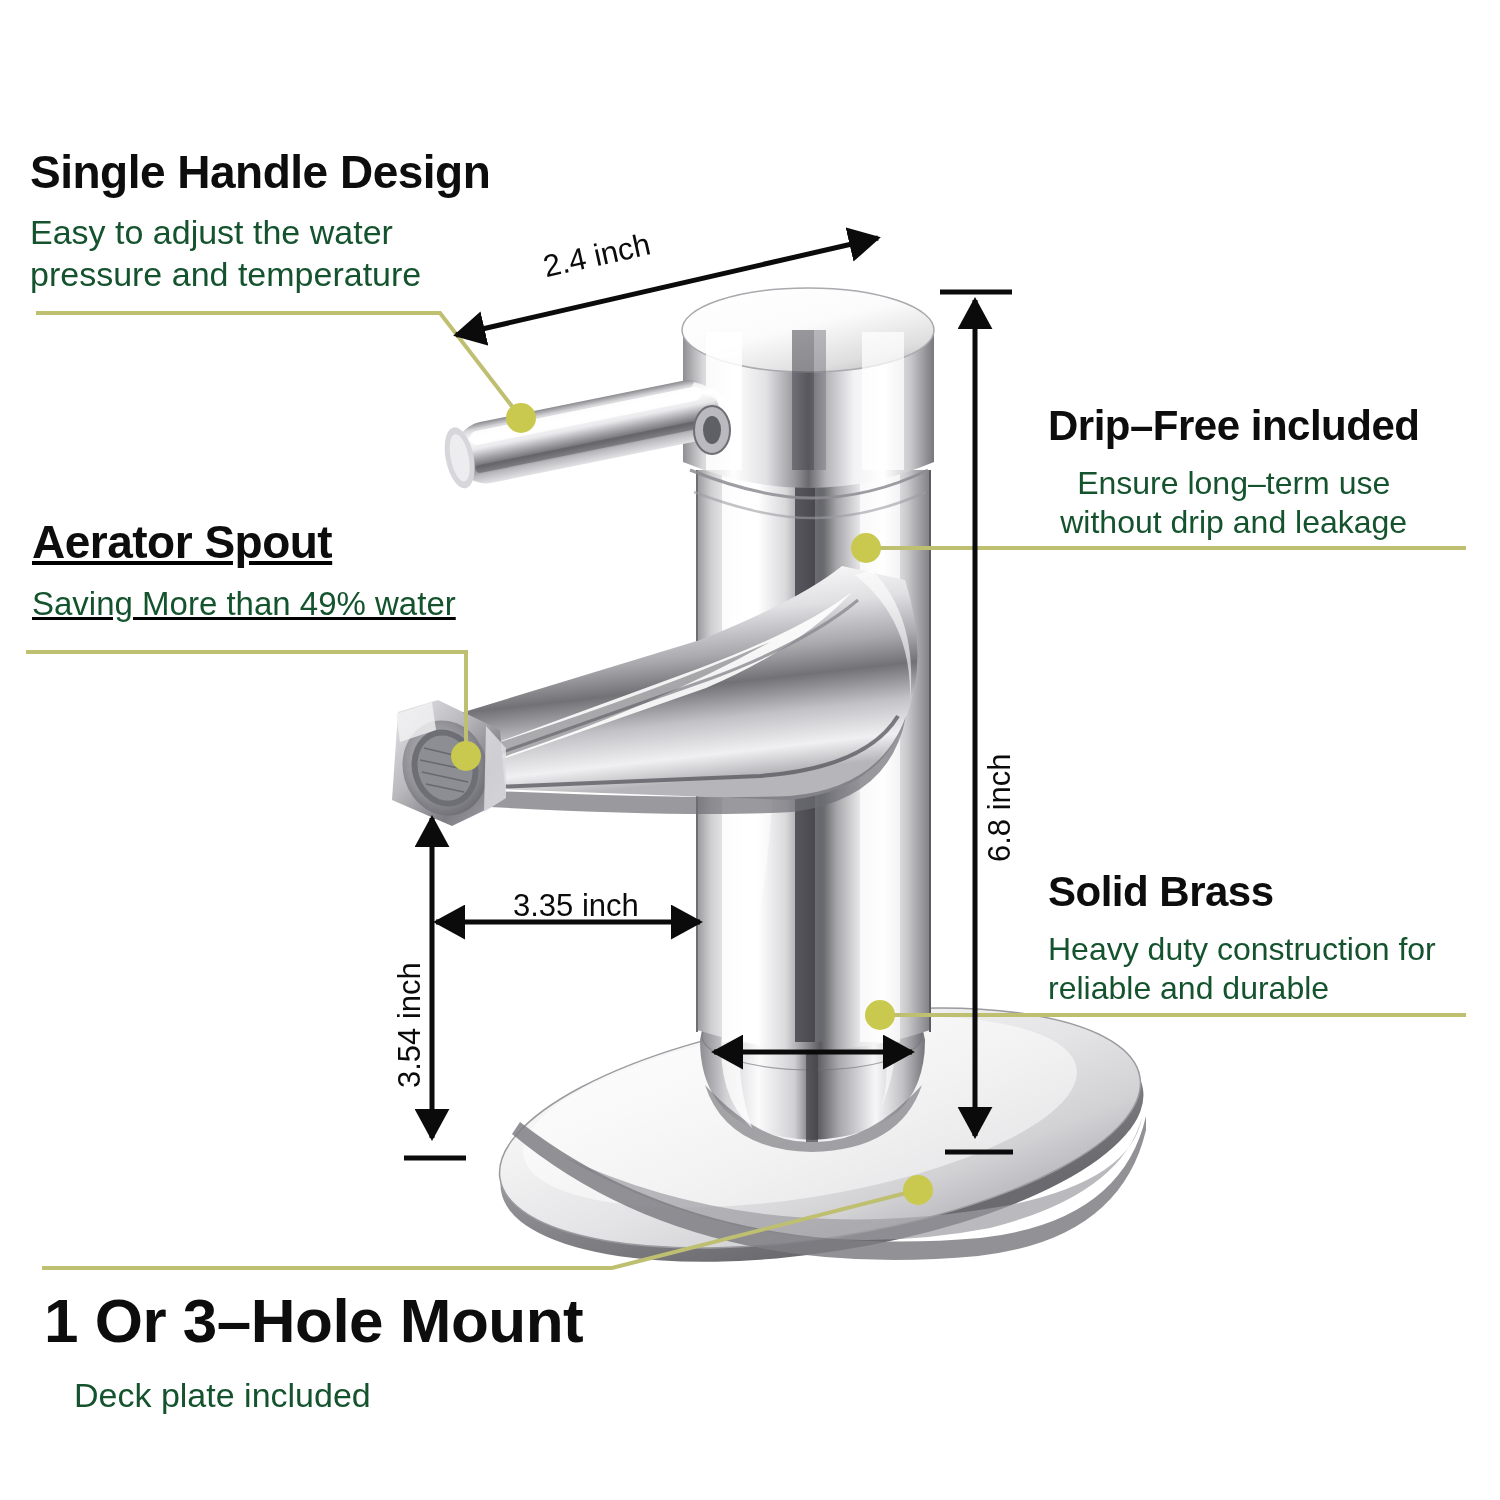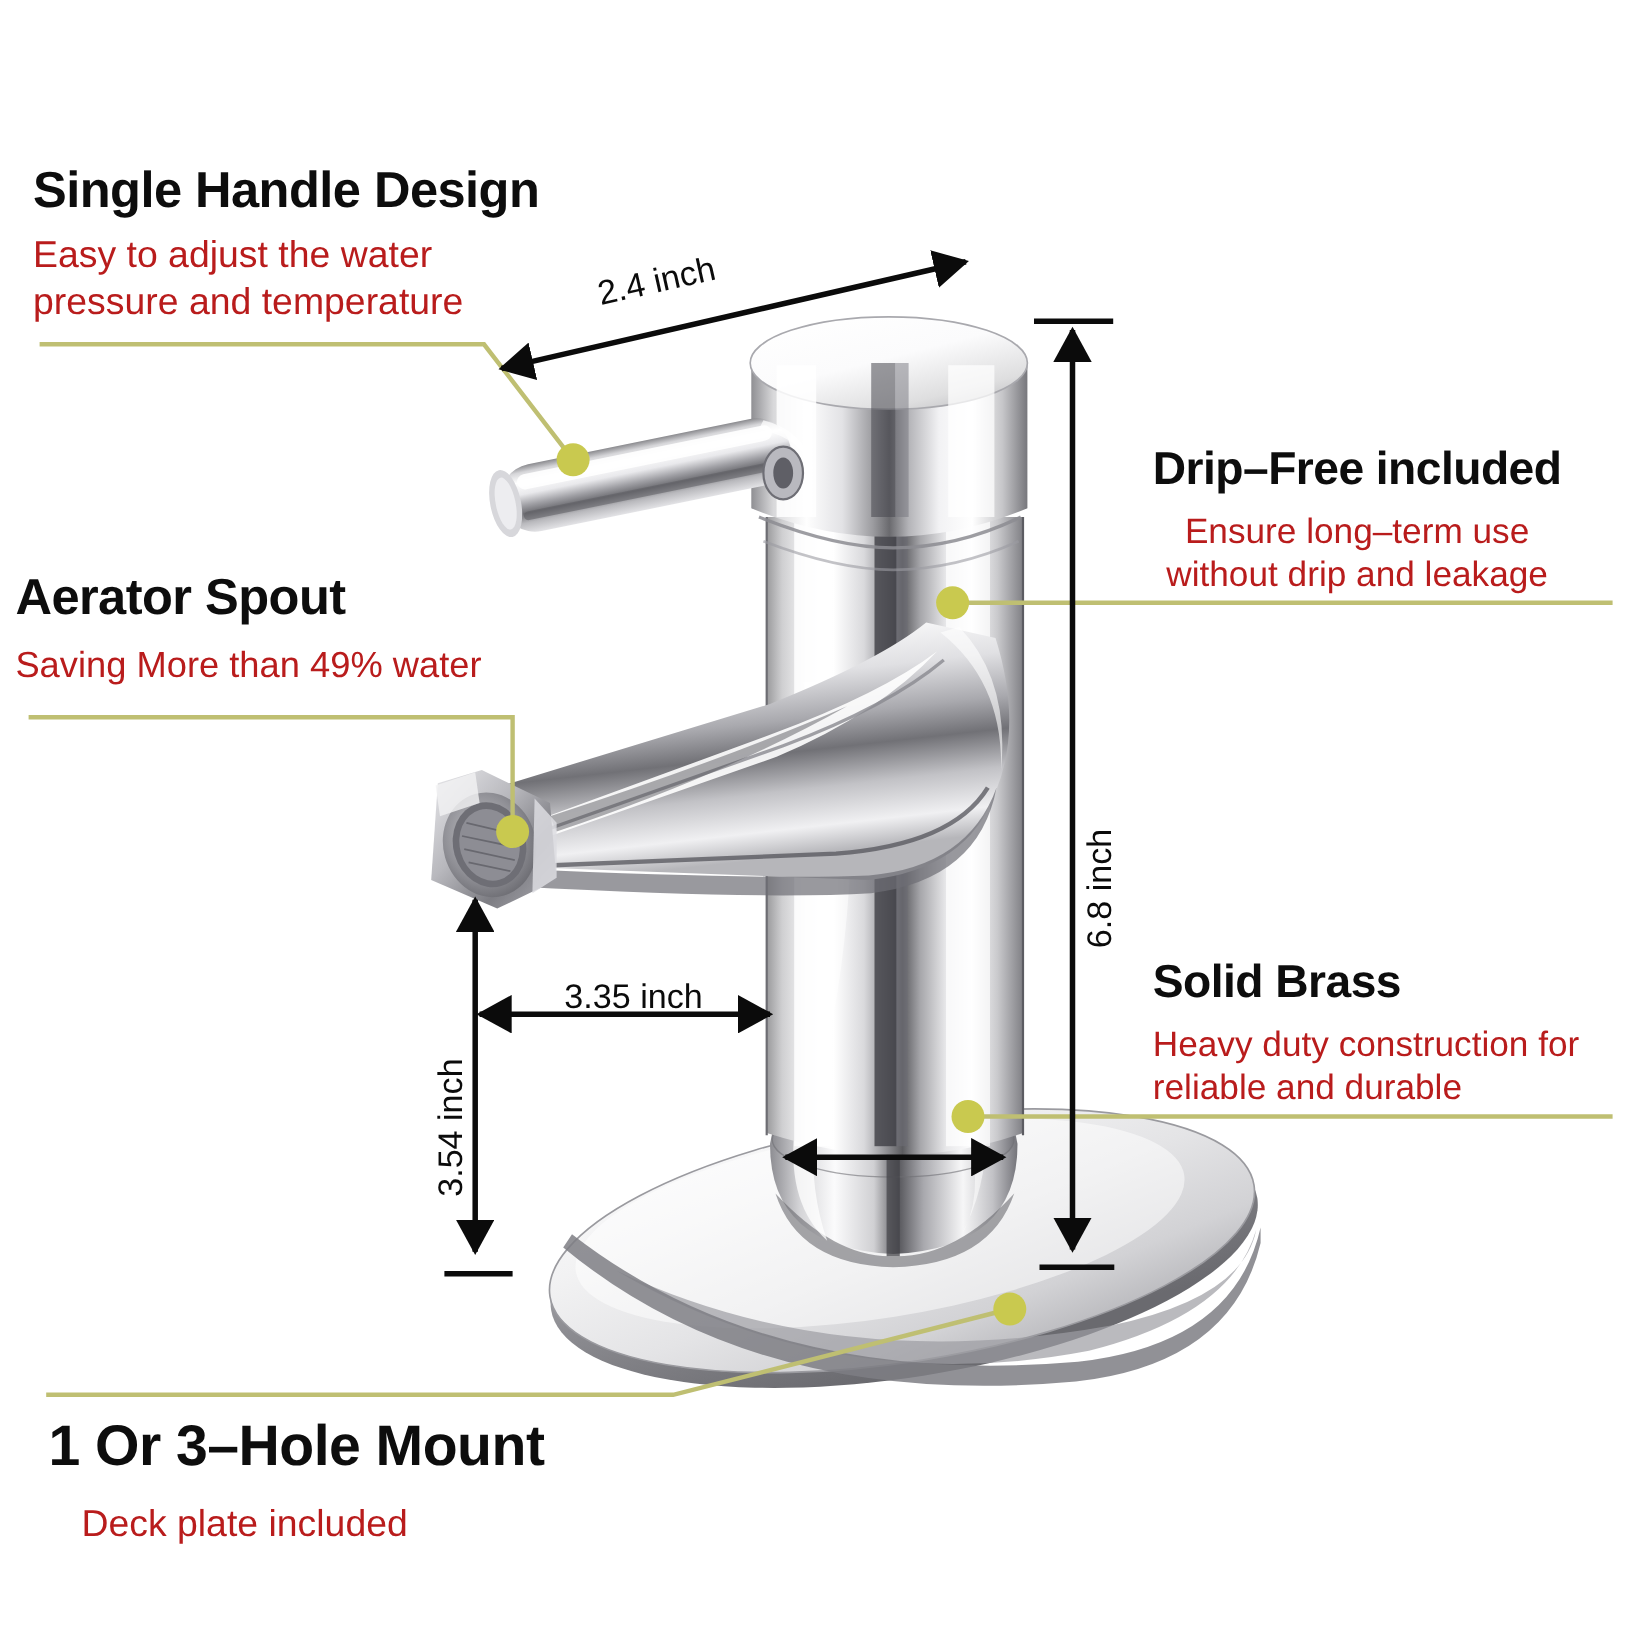--- a/index.html
+++ b/index.html
@@ -20,43 +20,43 @@
   
   .feature { position: absolute; }
   .feature .f-title {
     font-weight: bold;
     color: #0d0d0d;
     letter-spacing: -0.5px;
     white-space: nowrap;
     line-height: 1.05;
   }
   .feature .f-desc {
-    color: #b91c1c;
+    color: #14532d;
     line-height: 1.22;
     white-space: pre-line;
   }
 
   #feat-single   { left: 30px;   top: 148px; }
   #feat-single .f-title { font-size: 46px; }
   #feat-single .f-desc  { font-size: 34px; margin-top: 16px; }
 
-  #feat-aerator  { left: 14px;   top: 518px; }
+  #feat-aerator  { left: 32px;   top: 518px; text-decoration: underline; }
   #feat-aerator .f-title { font-size: 46px; }
   #feat-aerator .f-desc  { font-size: 33px; margin-top: 18px; }
 
   #feat-drip     { left: 1048px; top: 404px; }
   #feat-drip .f-title { font-size: 42px; }
   #feat-drip .f-desc  { font-size: 32px; margin-top: 16px; text-align: center; }
 
   #feat-brass    { left: 1048px; top: 870px; }
   #feat-brass .f-title { font-size: 42px; }
   #feat-brass .f-desc  { font-size: 32px; margin-top: 16px; }
 
   #feat-mount    { left: 44px;   top: 1288px; }
-  #feat-mount .f-title { font-size: 52px; }
+  #feat-mount .f-title { font-size: 62px; }
   #feat-mount .f-desc  { font-size: 34px; margin-top: 22px; margin-left: 30px; }
 
   
   .dim-label {
     position: absolute;
     color: #0b0b0b;
     font-size: 31px;
     white-space: nowrap;
     letter-spacing: 0px;
   }

